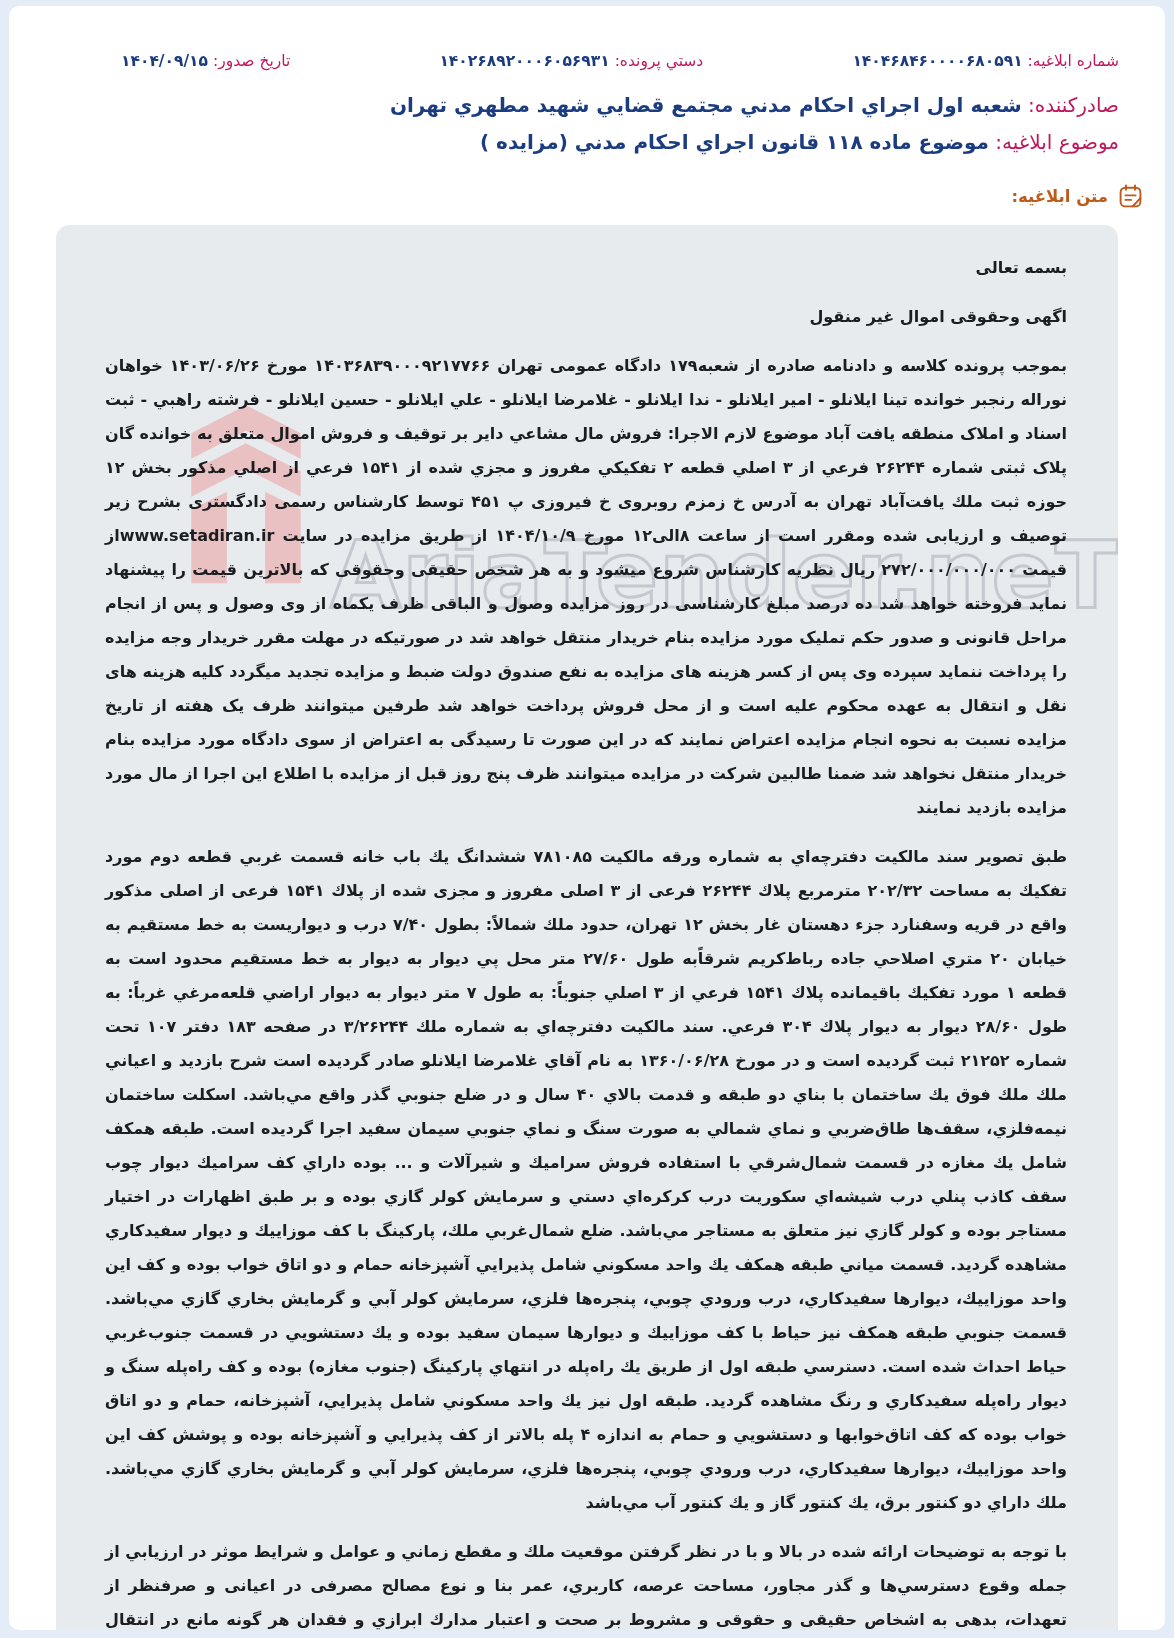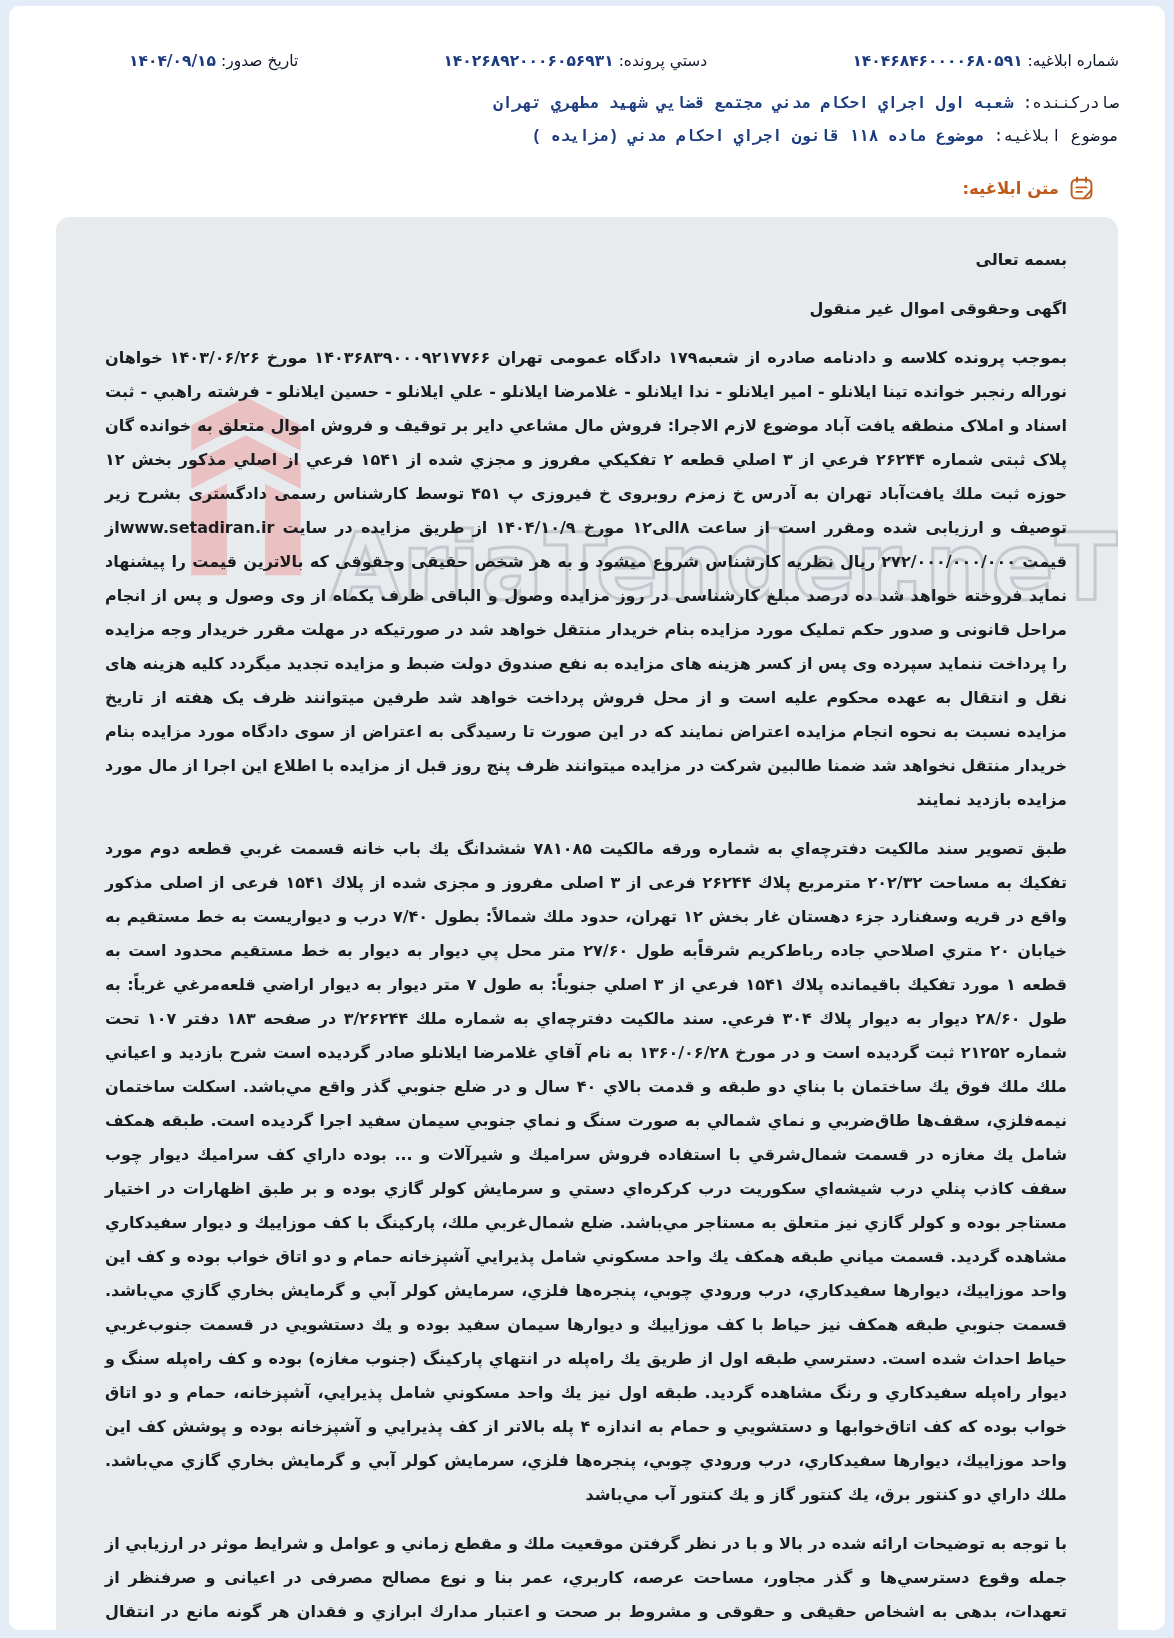--- a/index.html
+++ b/index.html
@@ -22,31 +22,30 @@
   }
   
   .meta-row {
     display: flex;
     justify-content: space-between;
     align-items: baseline;
     padding: 46px 46px 0 112px;
     font-size: 15.5px;
   }
   .meta-item { white-space: nowrap; }
-  .lbl { color: #0f172a; }
-  .val { color: #1c3c80; font-weight: bold; margin-left: 8px; }
+  .lbl { color: #be185d; }
+  .val { color: #1c3c80; font-weight: bold; }
   .meta-line {
     padding: 0 46px;
-    font-size: 16px;
+    font-size: 20px;
     margin-top: 23px;
-    font-family: Liberation Mono, monospace;
   }
   .meta-line + .meta-line { margin-top: 13px; }
   .body-label-row {
-    padding: 0 70px;
+    padding: 0 21px;
     margin-top: 29px;
     display: flex;
     align-items: center;
     gap: 9px;
     color: #bf5a1a;
     font-weight: bold;
     font-size: 16.5px;
   }
   .note-icon { flex: 0 0 auto; }
   

